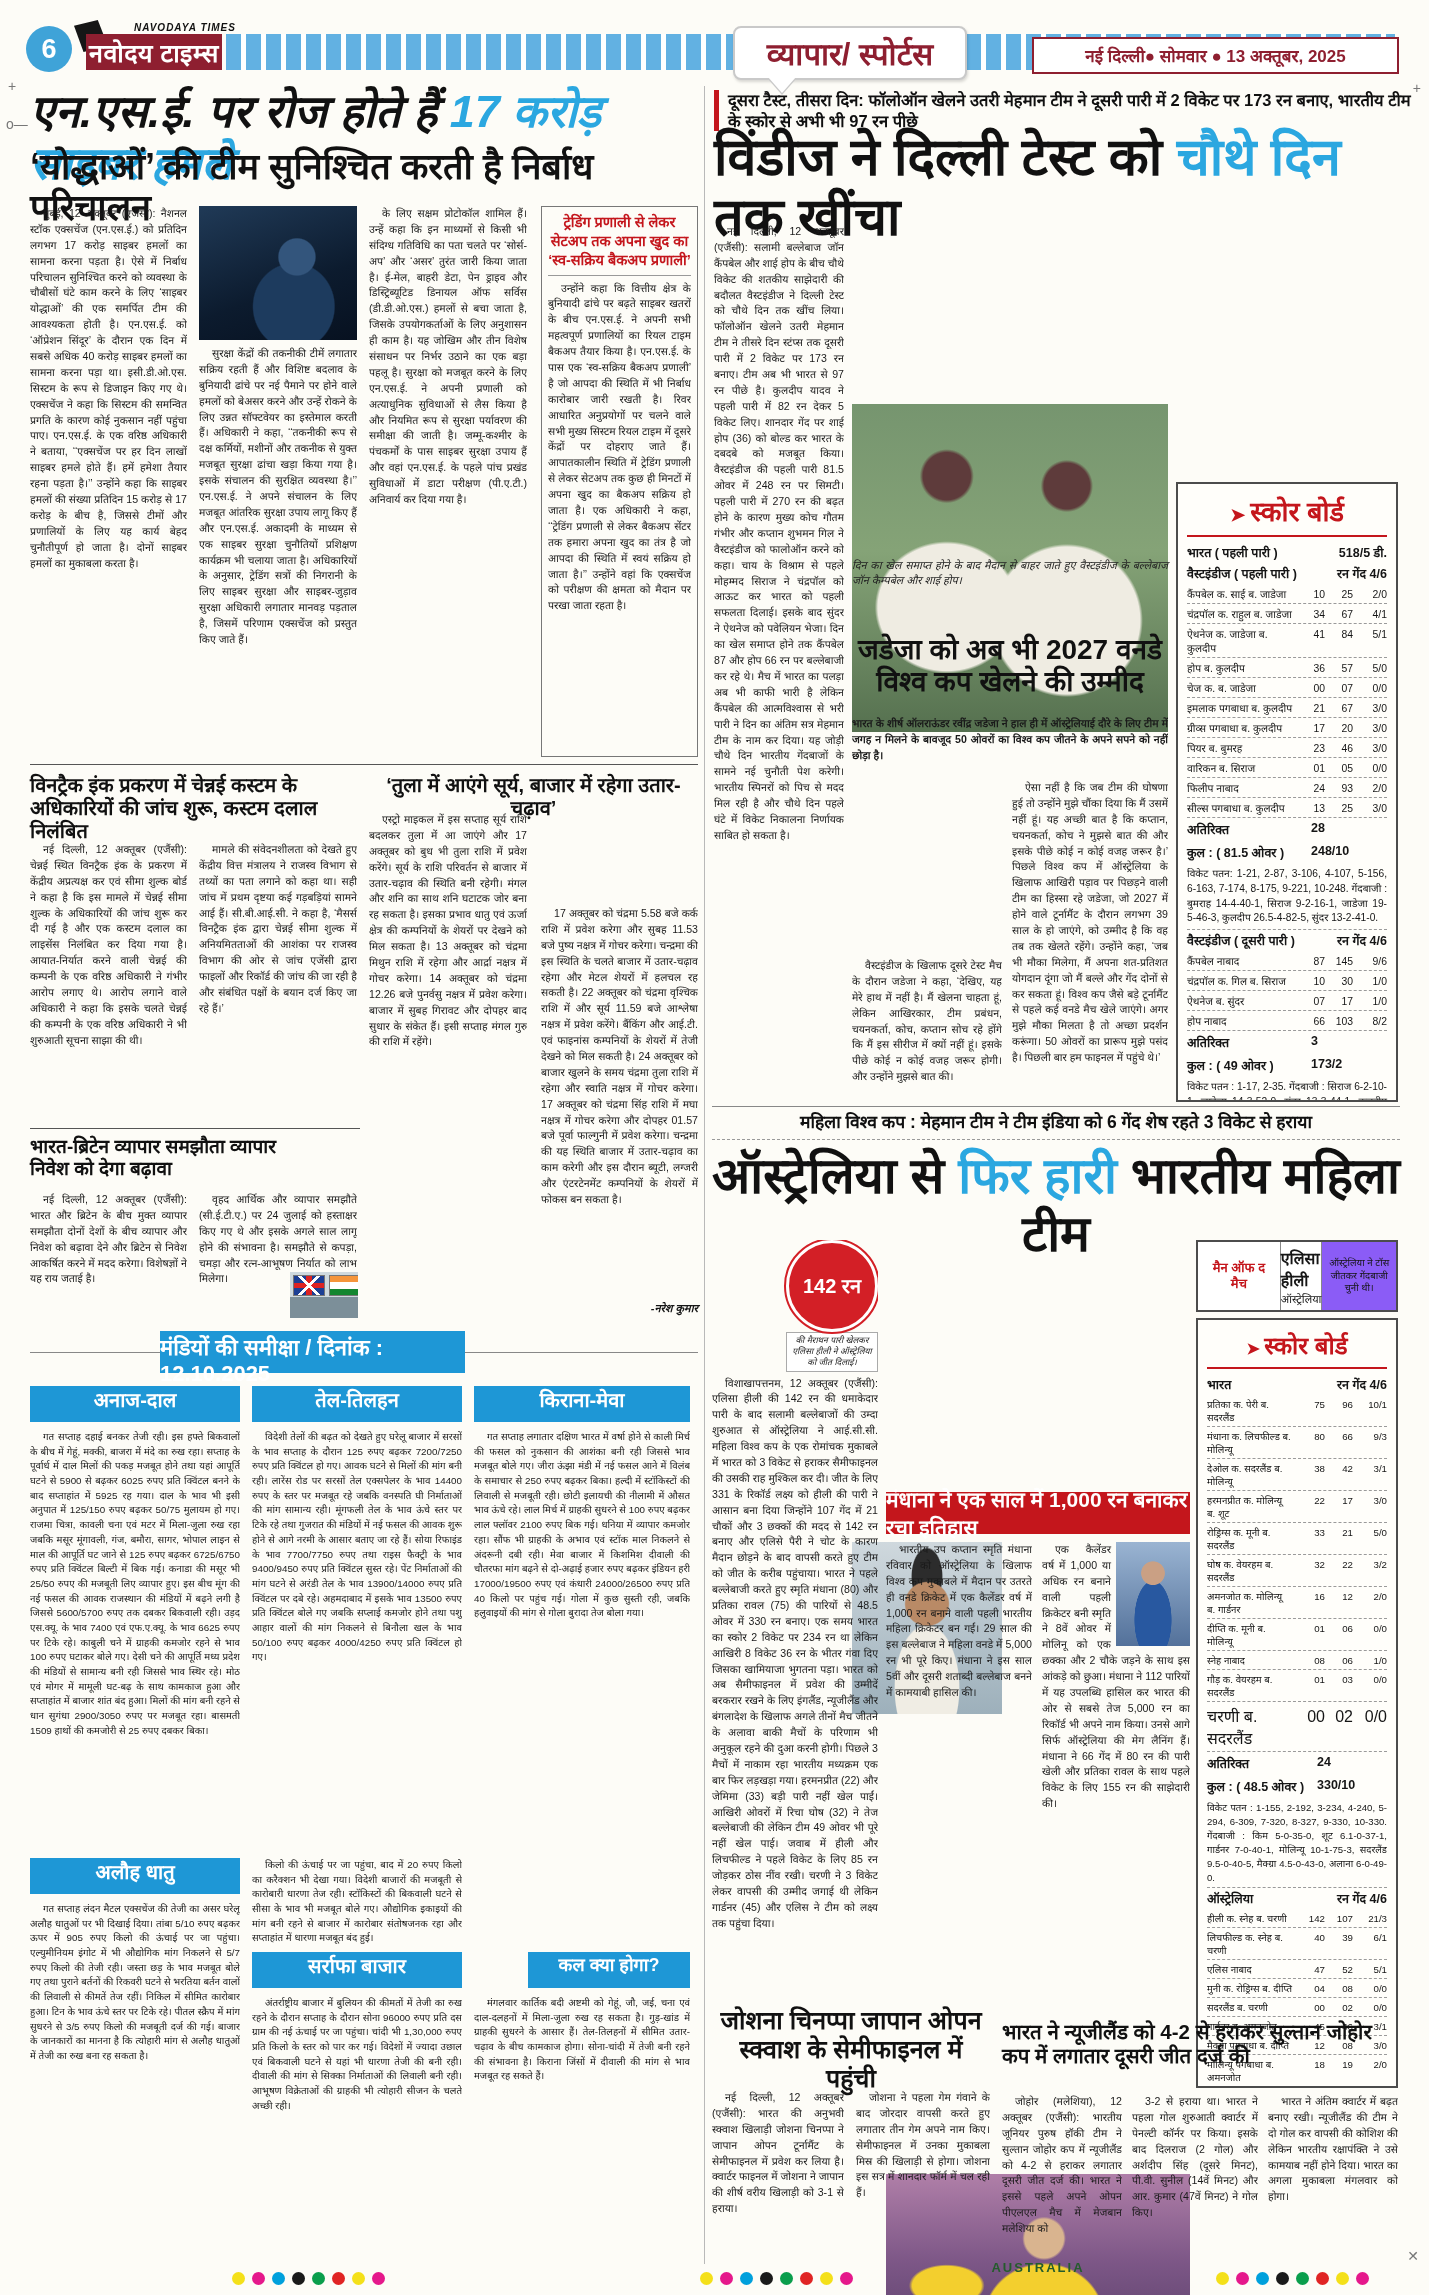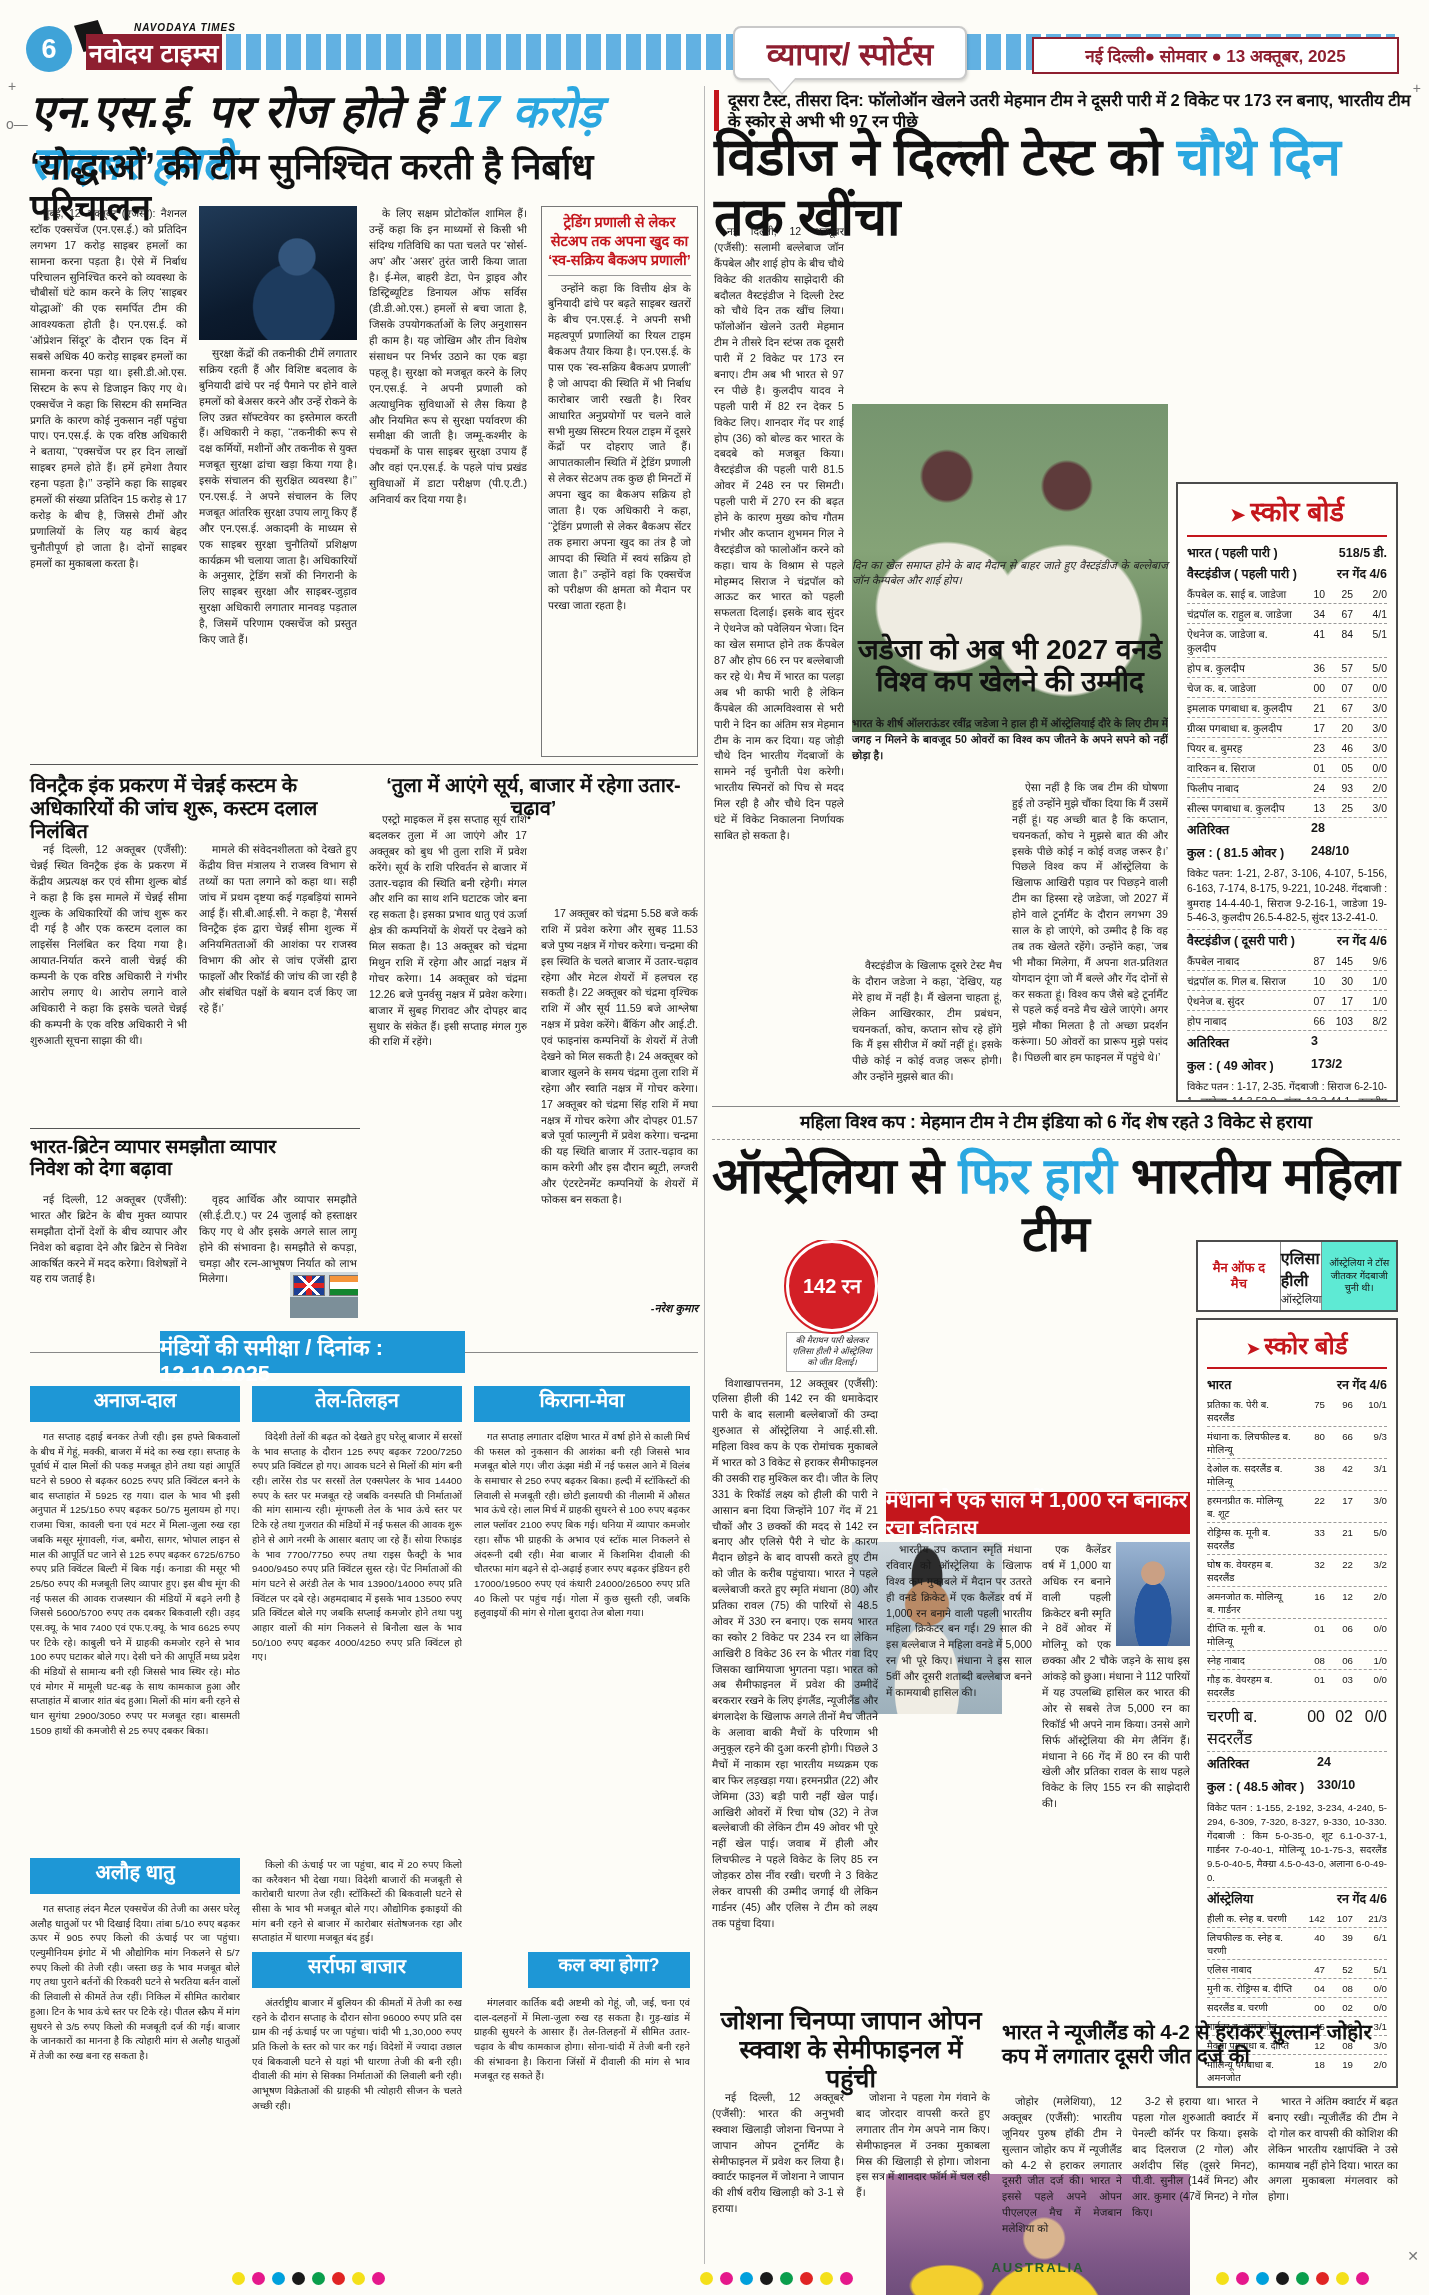--- a/index.html
+++ b/index.html
@@ -75,21 +75,21 @@
             outline:2px solid #d31f26;color:#fff;font-weight:bold;font-size:20px;
             display:flex;align-items:center;justify-content:center;}
   .badgecap{font-size:8.6px;font-style:italic;text-align:center;line-height:1.3;border:1px solid #aaa;
             padding:2px;background:#fff;}
   .motm{border:2px solid #4c4c4c;display:flex;background:#fff;}
   .motm .c1{width:62px;border-right:1px solid #888;color:#c4161c;font-weight:bold;font-size:13px;
             display:flex;align-items:center;justify-content:center;text-align:center;line-height:1.2;padding:14px;}
   .motm .c2{flex:1;display:flex;flex-direction:column;align-items:center;justify-content:center;border-right:1px solid #888;}
   .motm .c2 .nm{font-weight:bold;font-size:16px;}
   .motm .c2 .tm{font-size:11px;}
-  .motm .c3{width:78px;background:#5eead4;font-size:9.6px;display:flex;align-items:center;text-align:center;line-height:1.3;padding:3px;}
+  .motm .c3{width:78px;background:#8b5cf6;font-size:9.6px;display:flex;align-items:center;text-align:center;line-height:1.3;padding:3px;}
   .starbox{background:#0c0c0c;color:#fff;display:flex;flex-direction:column;align-items:center;justify-content:center;}
   .flagrow{display:flex;gap:4px;}
   .flag{width:30px;height:19px;border:1px solid #777;}
   .flag-uk{background:linear-gradient(45deg,rgba(0,0,0,0) 46%,#fff 46% 54%,rgba(0,0,0,0) 54%),
            linear-gradient(-45deg,rgba(0,0,0,0) 46%,#fff 46% 54%,rgba(0,0,0,0) 54%),
            linear-gradient(90deg,rgba(0,0,0,0) 40%,#d22 40% 60%,rgba(0,0,0,0) 60%),
            linear-gradient(0deg,rgba(0,0,0,0) 36%,#d22 36% 64%,rgba(0,0,0,0) 64%),#1c3f94;}
   .flag-in{background:linear-gradient(180deg,#f5953b 0 33%,#fff 33% 66%,#13862f 66% 100%);}
   .dots{display:flex;gap:7px;}
   .dot{width:13px;height:13px;border-radius:50%;}

